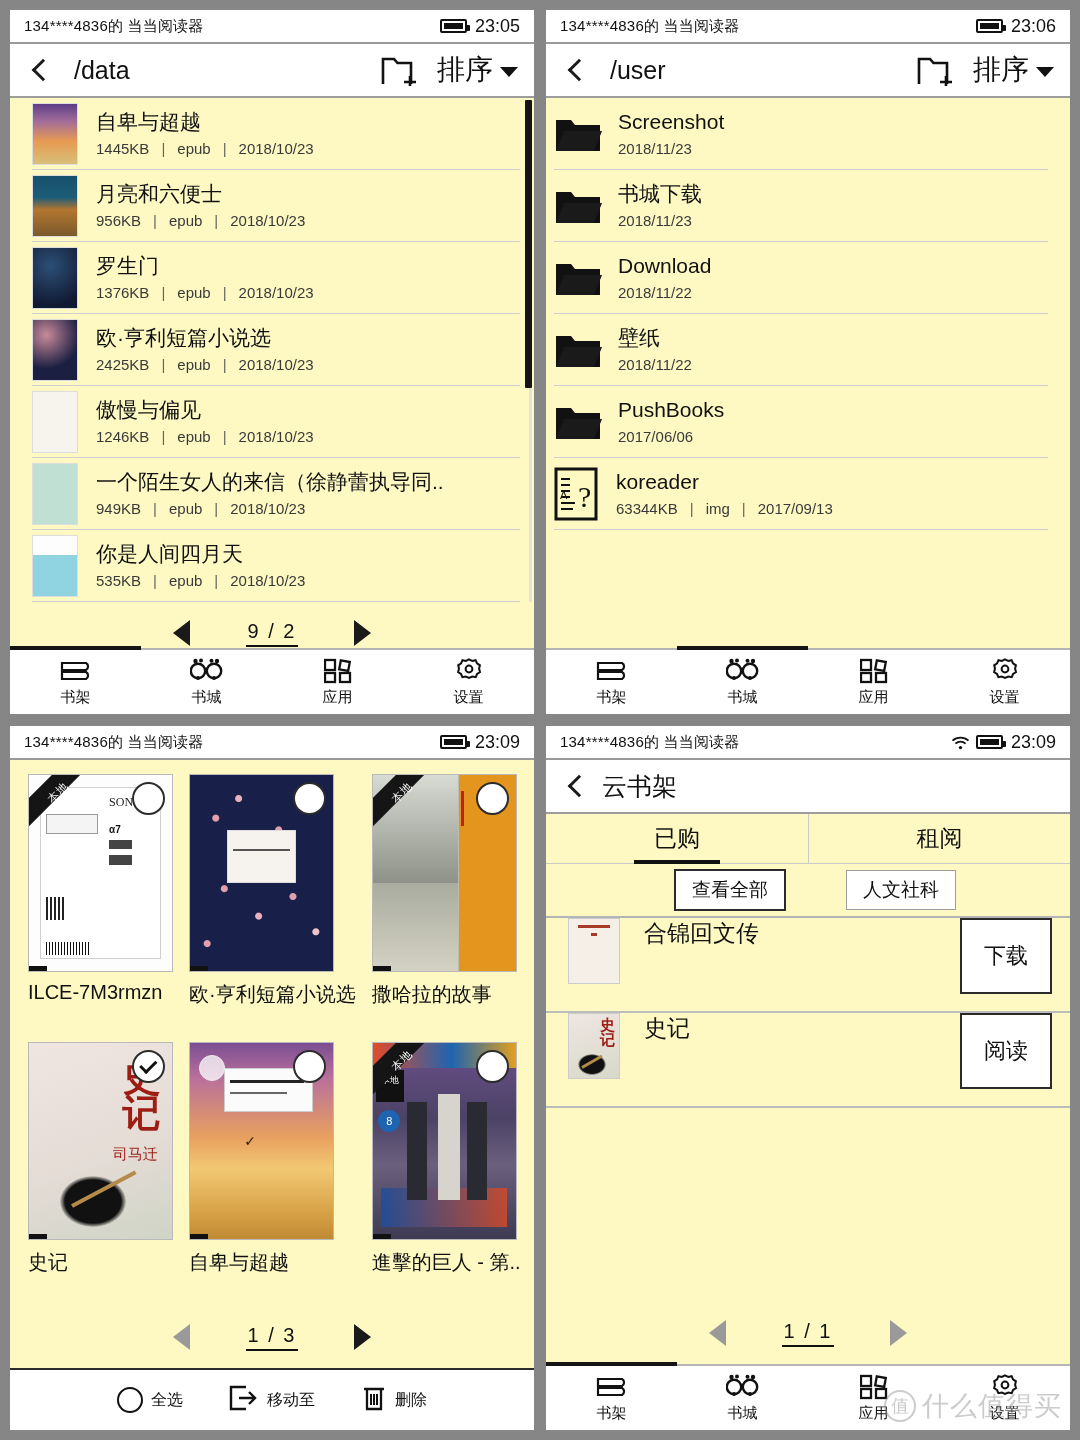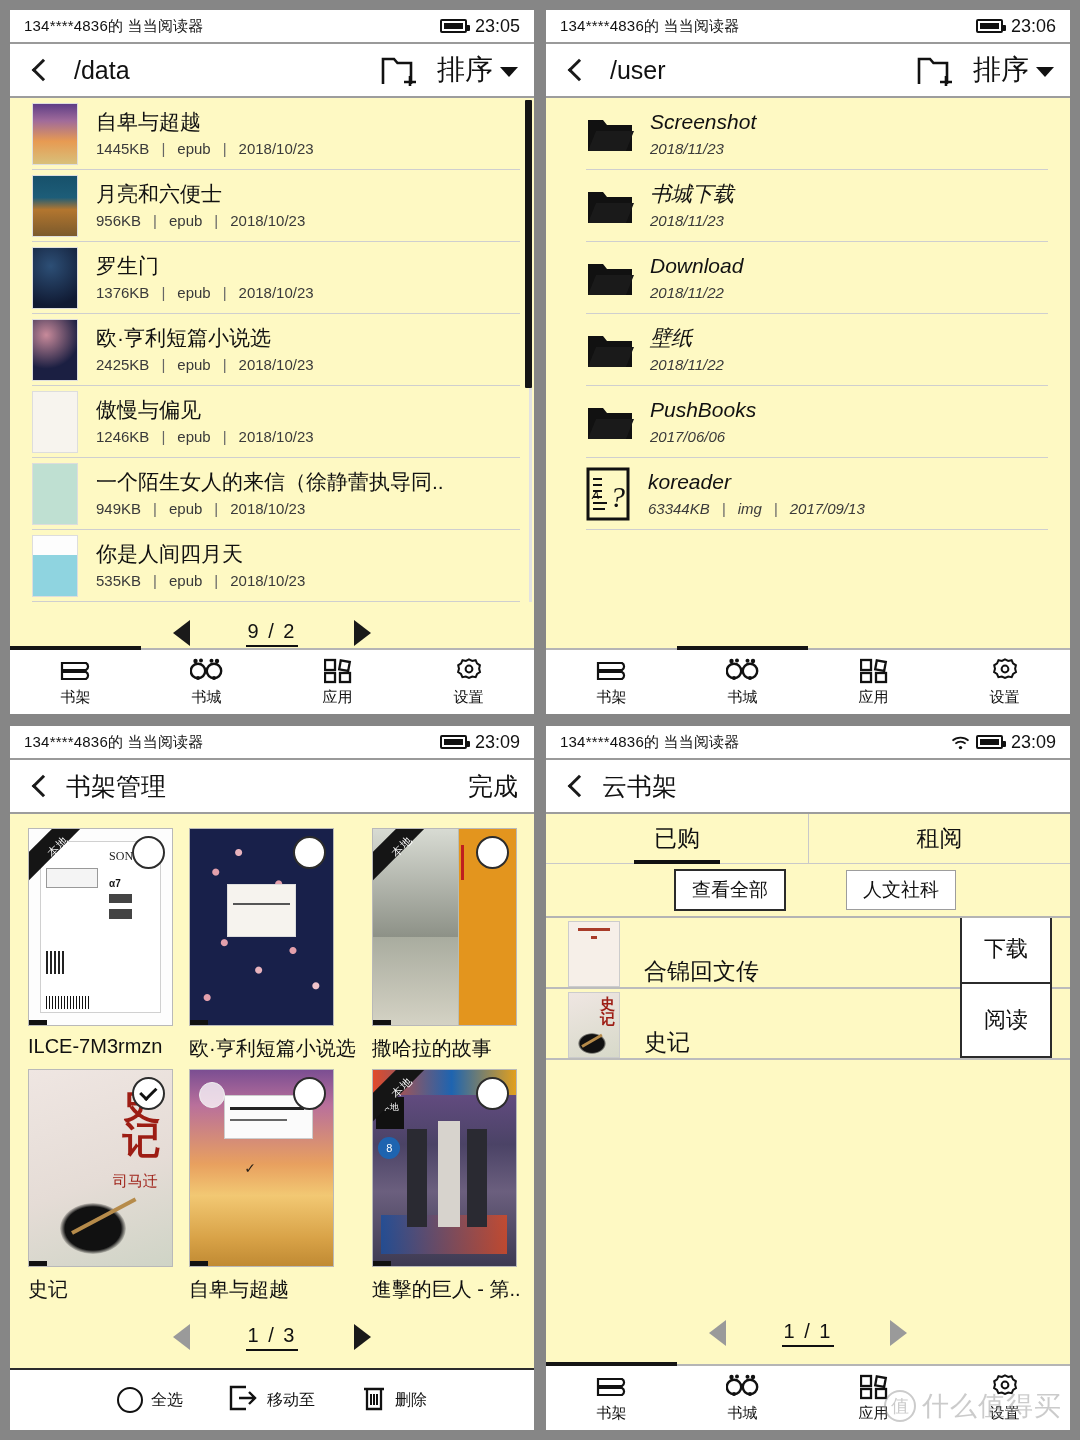--- a/index.html
+++ b/index.html
@@ -240,21 +240,21 @@
   .filterbar {
     flex: 0 0 54px; height: 54px; display: flex; align-items: center;
     border-bottom: 2px solid #b4b4b4; padding-left: 128px; gap: 60px;
   }
   .chip {
     font-size: 19px; color: #111; border: 2px solid #2b2b2b;
     padding: 6px 16px; background: #fff; cursor: pointer;
   }
   .chip.thin { border: 1px solid #9d9d9d; }
   .cloudrow {
-    height: 71px; display: flex; align-items: flex-end;
+    height: 95px; display: flex; align-items: flex-start;
     border-bottom: 2px solid #bcbcbc; padding: 0 18px 0 22px; cursor: pointer;
   }
   .cloud-thumb { width: 52px; height: 66px; flex: 0 0 52px; margin-right: 24px;
                  border: 1px solid #ccc; overflow: hidden; position: relative; }
   .cloud-name { font-size: 23px; color: #111; }
   .cloud-btn {
     margin-left: auto; font-size: 22px; color: #111;
     border: 2px solid #2b2b2b; padding: 21px 22px; background: #fff;
     cursor: pointer;
   }
@@ -511,21 +511,21 @@
             </svg>
           </span>
           <span class="sort-btn">
             <span class="sort-label">排序</span>
             <span class="caret-down"></span>
           </span>
         </div>
       </div>
 
       <div class="body">
-        <div class="filelist" style="padding-left:40px;padding-right:22px;font-style:italic;">
+        <div class="filelist" style="padding-left:8px;padding-right:22px;">
 
           <div class="filerow">
             <span class="folder-icon">
               <svg width="48" height="42" viewBox="0 0 48 42">
                   <path d="M2 38V7h15l4 5h25v26z" fill="#111"></path>
                   <path d="M2 38l8-20h38l-8 20z" fill="#1a1a1a"></path>
                 </svg>
             </span>
             <div class="fr-info">
               <div class="fr-name">Screenshot</div>
@@ -676,25 +676,20 @@
       <div class="statusbar">
         <span class="status-user">134****4836的  当当阅读器</span>
         <span class="status-right">
           <span class="batt">
               <span class="batt-fill"></span>
             </span>
           <span class="status-time">23:09</span>
         </span>
       </div>
 
-      <div class="titlebar">
-        <div class="back-chevron"></div>
-        <div class="title-text">书架管理</div>
-        <div class="done-label">完成</div>
-      </div>
 
       <div class="shelfgrid">
 
         <div class="shelfcell">
           <div class="cover-wrap">
             <div class="cover">
               <div class="art" style="background:#fdfdfd">
                 <div style="position:absolute;left:8%;top:6%;width:84%;height:88%;border:1px solid #d0d0d0;background:#fff"></div>
                 <div style="position:absolute;left:56%;top:10%;font-size:12px;color:#222;font-family:'Liberation Serif',serif">SONY</div>
                 <div style="position:absolute;left:12%;top:20%;width:36%;height:10%;border:1px solid #999;background:#f4f4f4"></div>

